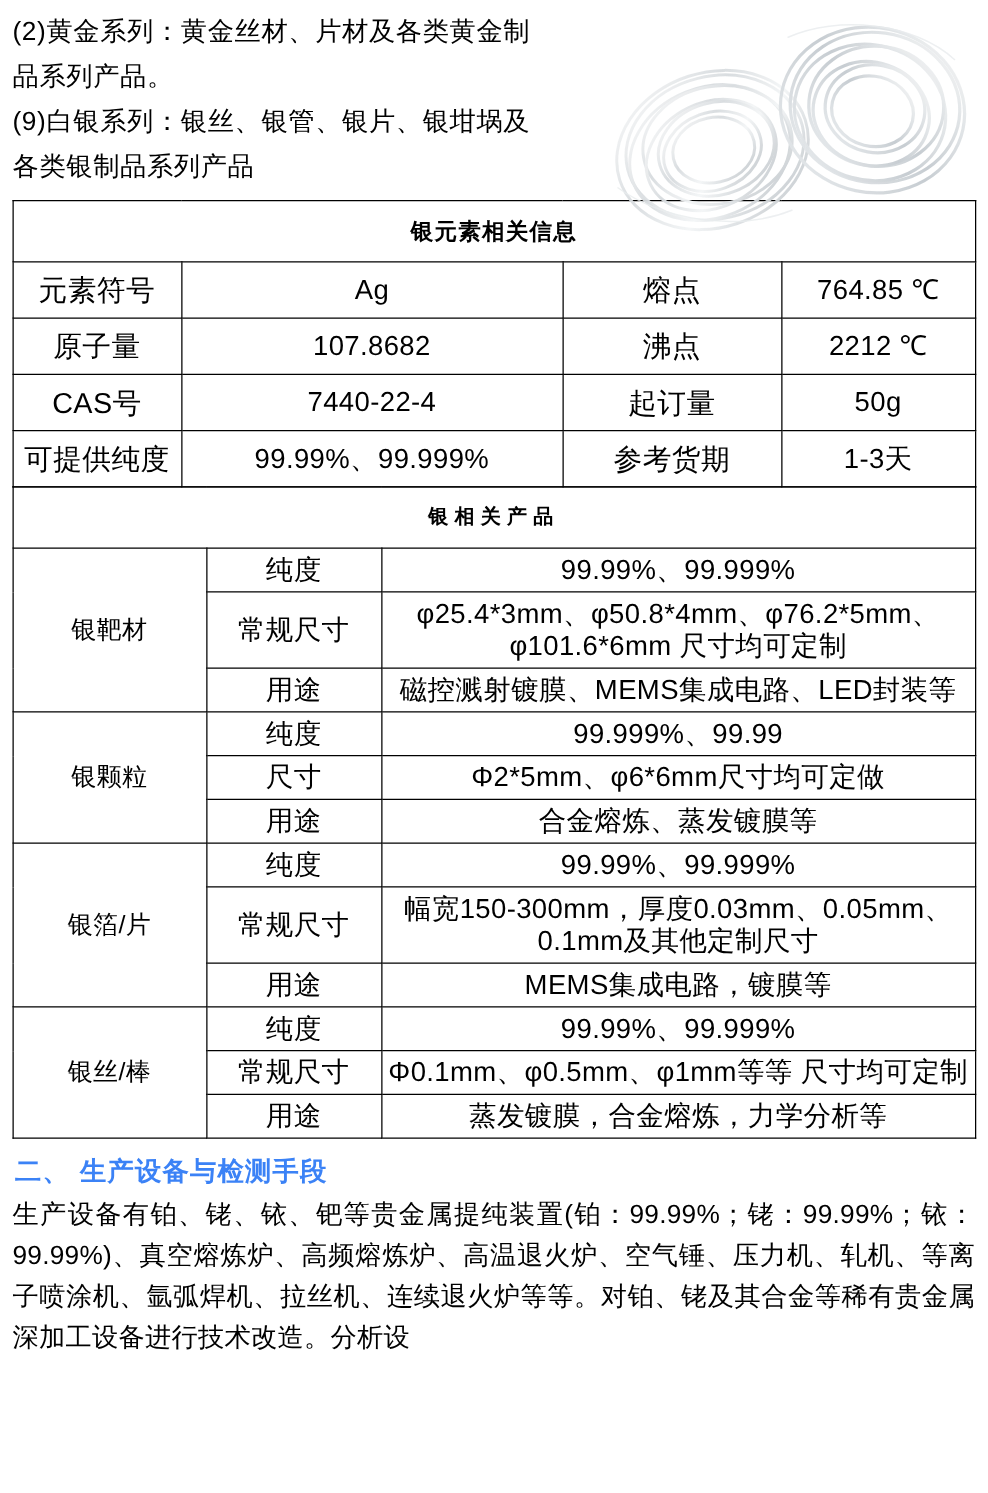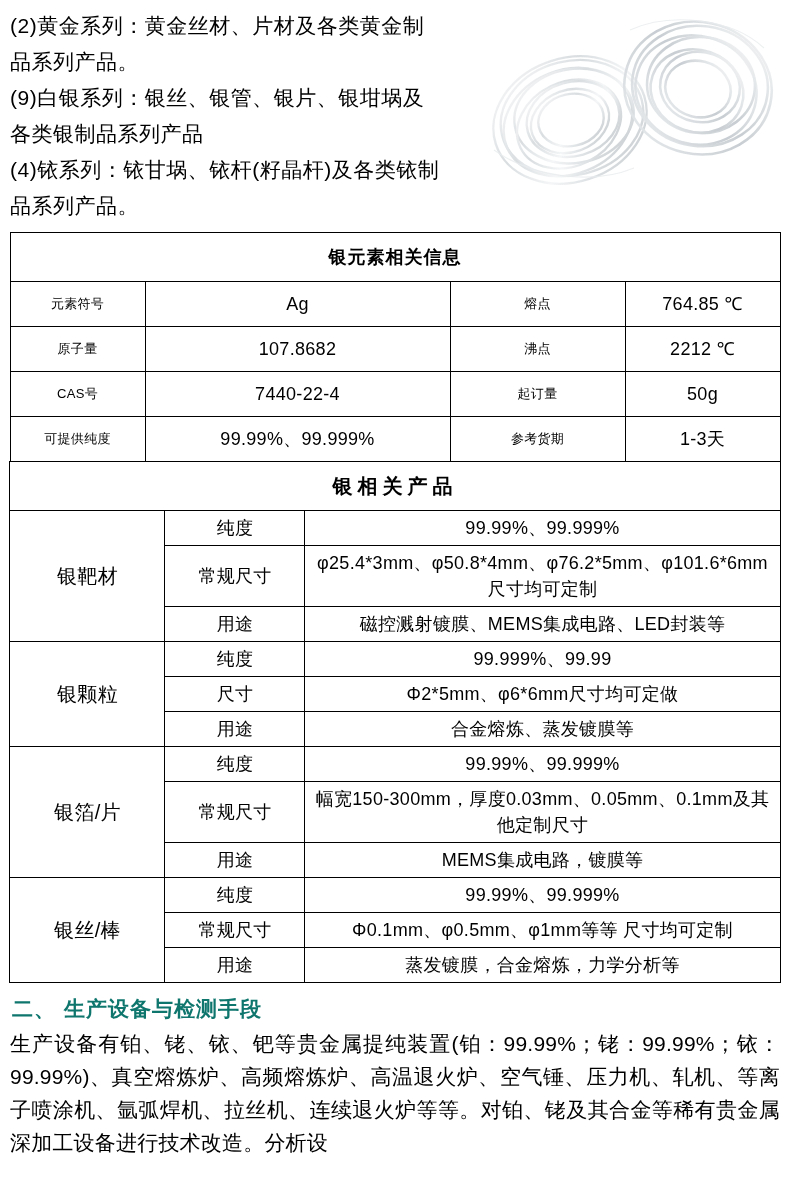--- a/index.html
+++ b/index.html
@@ -51,39 +51,39 @@
   .tbl {
     border-collapse: collapse;
     width: 770px;
     margin: 8px auto 0 auto;
     table-layout: fixed;
   }
   .tbl td {
     border: 1px solid #000;
     text-align: center;
     vertical-align: middle;
-    font-size: 18px;
+    font-size: 22px;
     line-height: 26px;
     padding: 4px 4px;
     letter-spacing: 0.3px;
   }
   .tbl td.title {
     font-size: 18px;
     font-weight: bold;
     letter-spacing: 1px;
     padding: 6px 4px;
   }
   .tbl td.title2 {
-    font-size: 20px;
+    font-size: 16px;
     font-weight: bold;
     letter-spacing: 5px;
     padding: 6px 4px;
   }
   .tbl td.rowhead {
-    font-size: 13px;
+    font-size: 23px;
   }
   .tbl td.cat {
     font-size: 20px;
   }
   .h-row td { height: 36px; }
 
   
   .section-head {
     margin: 12px 0 0 12px;
     font-size: 21px;
@@ -143,21 +143,20 @@
       <g fill="none" stroke="#e9ecee" stroke-width="1.2" opacity="0.8">
         <path d="M74 150 C 110 176, 170 186, 214 168"></path>
         <path d="M210 30 C 250 12, 312 18, 344 48"></path>
       </g>
     </svg>
   </div>
 
   <div class="intro">
     <p>(2)黄金系列：黄金丝材、片材及各类黄金制品系列产品。</p>
     <p>(9)白银系列：银丝、银管、银片、银坩埚及各类银制品系列产品</p>
-    <p>(4)铱系列：铱甘埚、铱杆(籽晶杆)及各类铱制品系列产品。</p>
   </div>
 
   <table class="tbl">
     <colgroup>
       <col style="width:135px">
       <col style="width:305px">
       <col style="width:175px">
       <col style="width:155px">
     </colgroup>
     <tbody>
@@ -253,19 +252,19 @@
         <td>常规尺寸</td>
         <td>Φ0.1mm、φ0.5mm、φ1mm等等 尺寸均可定制</td>
       </tr>
       <tr>
         <td>用途</td>
         <td>蒸发镀膜，合金熔炼，力学分析等</td>
       </tr>
     </tbody>
   </table>
 
-  <div class="section-head" style="color: #0f766e;">
+  <div class="section-head" style="color: #3b82f6;">
     <span class="num">二、</span><span>生产设备与检测手段</span>
   </div>
 
   <div class="body-text">生产设备有铂、铑、铱、钯等贵金属提纯装置(铂：99.99%；铑：99.99%；铱：99.99%)、真空熔炼炉、高频熔炼炉、高温退火炉、空气锤、压力机、轧机、等离子喷涂机、氩弧焊机、拉丝机、连续退火炉等等。对铂、铑及其合金等稀有贵金属深加工设备进行技术改造。分析设</div>
 
 </div>
 
 </body></html>

